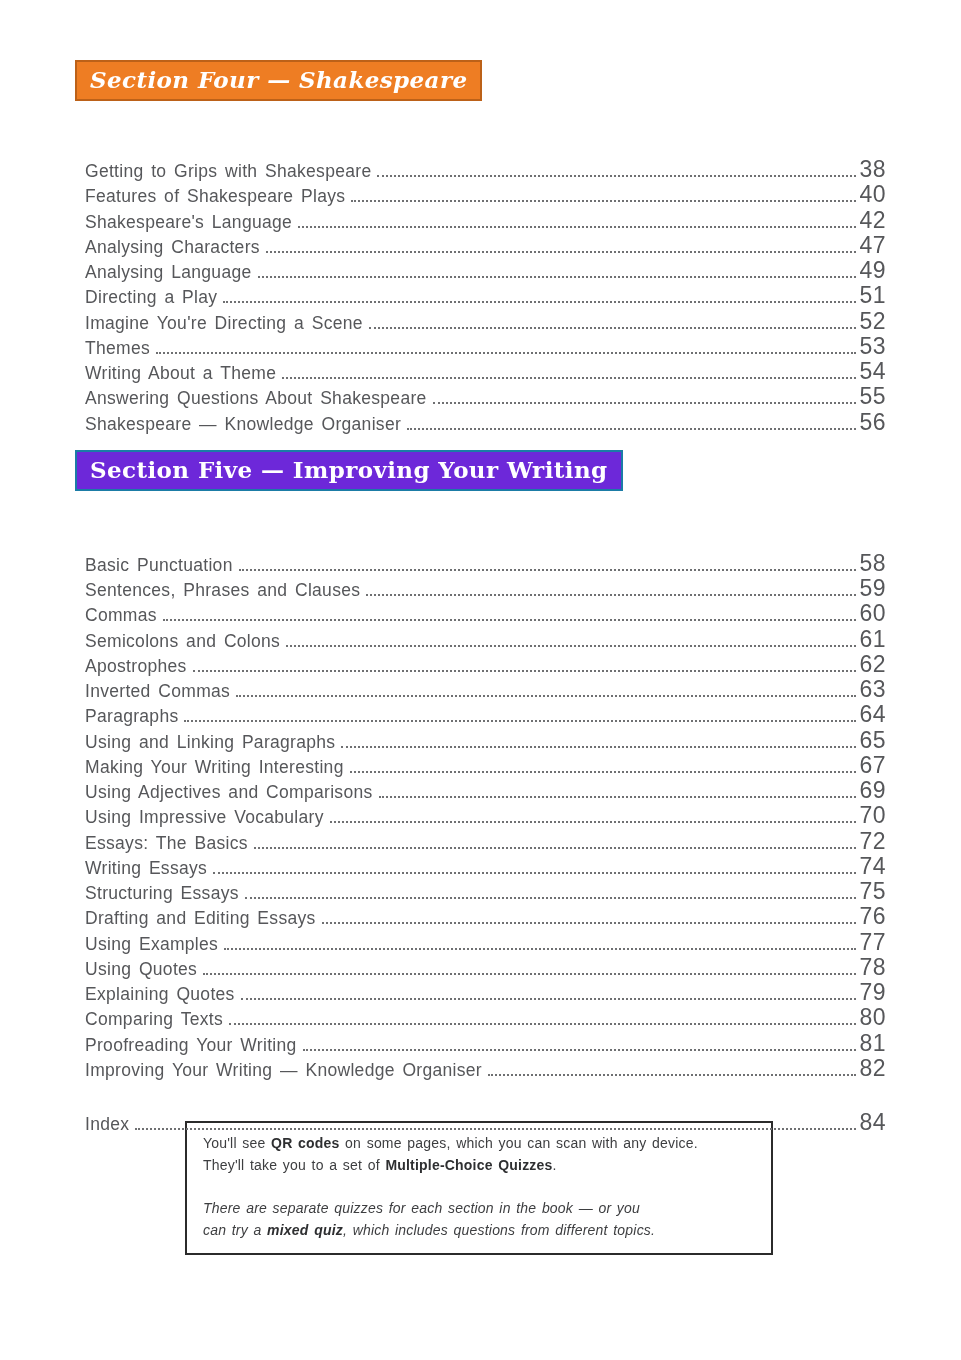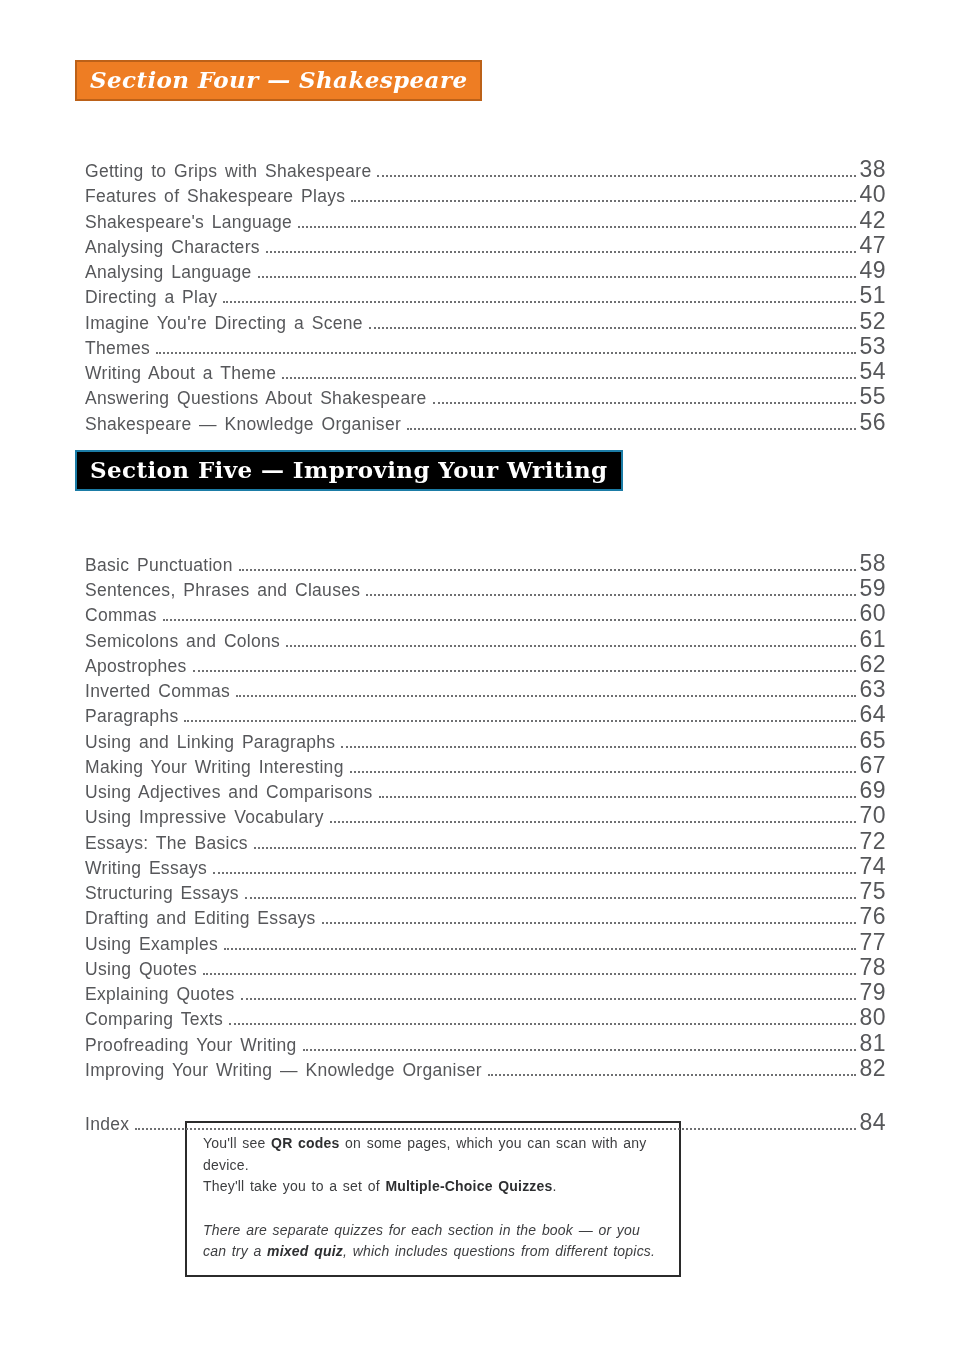--- a/index.html
+++ b/index.html
@@ -55,21 +55,21 @@
   }
   .toc-page {
     font-size:23px;
     letter-spacing:0.5px;
     margin-top:40px;
   }
 
   .index-row { margin-top:29px; }
 
   .qr-box {
-    width:496px;
+    width:588px;
     box-sizing:border-box;
     margin:27px 0 0 100px;
     border:2px solid #2b2b2b;
     padding:10px 18px 12px 16px;
     color:#3d3e40;
   }
   .qr-box p {
     margin:0;
     font-size:14px;
     line-height:21.5px;
@@ -139,21 +139,21 @@
         </div>
         <div class="toc-row">
           <span class="toc-title">Shakespeare — Knowledge Organiser</span>
           <span class="toc-leader"></span>
           <span class="toc-page">56</span>
         </div>
       </div>
   </div>
 
   <div class="section-block section-five">
-    <div class="section-header" style="background: #000000; border-color: rgb(27, 124, 166);">Section Five — Improving Your Writing</div>
+    <div class="section-header" style="background: #6d28d9; border-color: rgb(27, 124, 166);">Section Five — Improving Your Writing</div>
     <div class="toc-list">
         <div class="toc-row">
           <span class="toc-title">Basic Punctuation</span>
           <span class="toc-leader"></span>
           <span class="toc-page">58</span>
         </div>
         <div class="toc-row">
           <span class="toc-title">Sentences, Phrases and Clauses</span>
           <span class="toc-leader"></span>
           <span class="toc-page">59</span>

